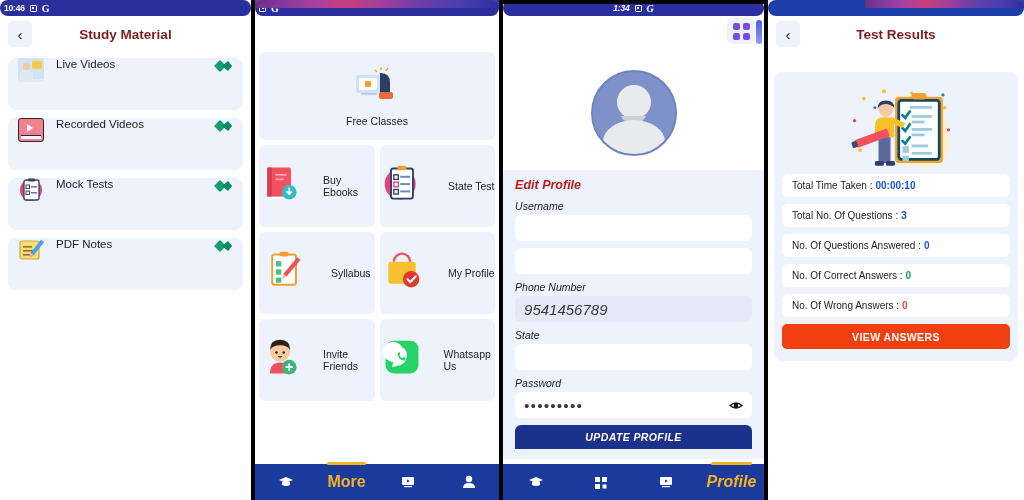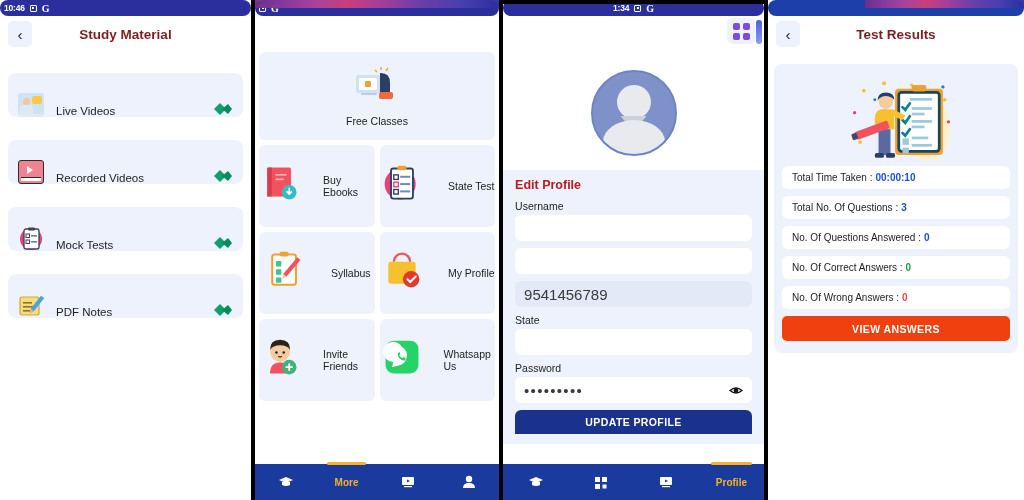--- a/index.html
+++ b/index.html
@@ -10,21 +10,21 @@
     overflow: hidden;
   }
   .screens {
     display: flex; width: 1024px; height: 500px;
     background: #111;
   }
   .panel { position: relative; height: 500px; overflow: hidden; background: #fff; }
   .p1 { width: 252px; }
   .divider { width: 4px; background: #000; height: 500px; flex: 0 0 4px; }
   .p2 { width: 245px; }
-  .p3 { width: 262px; }
+  .p3 { width: 262px; font-style: italic; }
   .p4 { width: 257px; }
 
   
   .statusbar {
     height: 16px; background: #2b2f9e; color: #fff;
     display: flex; align-items: center; gap: 5px;
     padding: 0 4px; font-size: 8.5px; font-weight: bold;
     position: relative; z-index: 20; border-radius: 8px;
   }
   .statusbar.plain { background: #1d3faa; }
@@ -59,22 +59,22 @@
     color: #1a1a1a; font-size: 15px; line-height: 1;
   }
   .apptitle {
     position: absolute; left: 0; right: 0; text-align: center;
     font-size: 13.5px; font-weight: bold; color: #7f1d1d; pointer-events: none;
   }
 
   
   .sm-list { padding: 6px 8px 0; display: flex; flex-direction: column; gap: 8px; }
   .sm-row {
-    background: #eef2fd; border-radius: 8px; height: 44px;
-    display: flex; align-items: flex-end; padding: 0 10px; gap: 12px; margin-top: 15px;
+    background: #eef2fd; border-radius: 8px; height: 52px;
+    display: flex; align-items: flex-start; padding: 0 10px; gap: 12px;
   }
   .sm-ico { width: 26px; height: 24px; flex: 0 0 26px; position: relative; }
   .sm-label { font-size: 11.5px; color: #1d1d1d; flex: 1; }
   .arrow-green { width: 22px; height: 16px; flex: 0 0 22px; }
 
   
   .ico-live { background: #cfe3f5; border-radius: 3px; border-bottom: 3px solid #e3e9ef; overflow: hidden; }
   .ico-live .head { position: absolute; left: 5px; top: 5px; width: 7px; height: 7px; border-radius: 50%; background: #f0c8a0; }
   .ico-live .body { position: absolute; left: 2px; top: 12px; width: 13px; height: 9px; border-radius: 4px 4px 0 0; background: #dfe9f2; }
   .ico-live .bubble { position: absolute; right: 2px; top: 3px; width: 10px; height: 8px; border-radius: 2px; background: #f7c948; }
@@ -132,21 +132,21 @@
   .eye {
     width: 14px; height: 11px; position: relative; flex: 0 0 14px;
   }
   .btn-update {
     background: #1b328c; color: #fff; border-radius: 6px 6px 0 0;
     height: 24px; display: flex; align-items: center; justify-content: center;
     font-size: 10.5px; font-weight: bold; letter-spacing: .4px; margin-top: 6px;
   }
 
   
-  .tr-card { margin: 12px 6px 0; background: #eef2fd; border-radius: 8px; padding: 10px 8px 12px; }
+  .tr-card { margin: 20px 6px 0; background: #eef2fd; border-radius: 8px; padding: 10px 8px 12px; }
   .tr-illus { height: 92px; display: flex; align-items: center; justify-content: center; position: relative; }
   .tr-row {
     background: #fff; border-radius: 6px; height: 23px; margin-bottom: 7px;
     display: flex; align-items: center; padding: 0 10px; font-size: 10px; color: #222;
   }
   .tr-row b { font-weight: normal; }
   .tr-val { font-weight: bold; margin-left: 3px; }
   .btn-view {
     background: #f0400f; color: #fff; border-radius: 5px; height: 25px;
     display: flex; align-items: center; justify-content: center;
@@ -160,21 +160,21 @@
   }
   .bnav-item {
     flex: 1; display: flex; flex-direction: column; align-items: center; justify-content: center;
     gap: 2px; color: #fff; height: 100%; position: relative;
   }
   .bnav-item.active { color: #f5b323; }
   .bnav-item.active::before {
     content: ""; position: absolute; top: -2px; left: 18%; right: 18%;
     height: 3px; background: #f5b323; border-radius: 2px;
   }
-  .bnav-lbl { font-size: 10px; font-weight: bold; }
+  .bnav-lbl { font-size: 16px; font-weight: bold; }
   .bnav-ico { width: 16px; height: 14px; position: relative; }
 </style>
 </head>
 <body>
 
 <div class="screens">
 
   <div class="panel p1">
     <div class="statusbar">
       <span class="sb-time">10:46</span>
@@ -440,20 +440,21 @@
     </div>
 
     <div class="profile-card">
       <div class="profile-title">Edit Profile</div>
 
       <div class="field-label">Username</div>
       <div class="field-input"></div>
 
       <div class="field-input"></div>
 
+      <div class="field-label">Phone Number</div>
       <div class="field-input filled">9541456789</div>
 
       <div class="field-label">State</div>
       <div class="field-input"></div>
 
       <div class="field-label">Password</div>
       <div class="field-input pwd">
         <span>•••••••••</span>
         <svg class="eye" viewBox="0 0 14 11">
           <path d="M1 5.5 q6-5 12 0 q-6 5-12 0z" fill="none" stroke="#111" stroke-width="1.3"></path>

